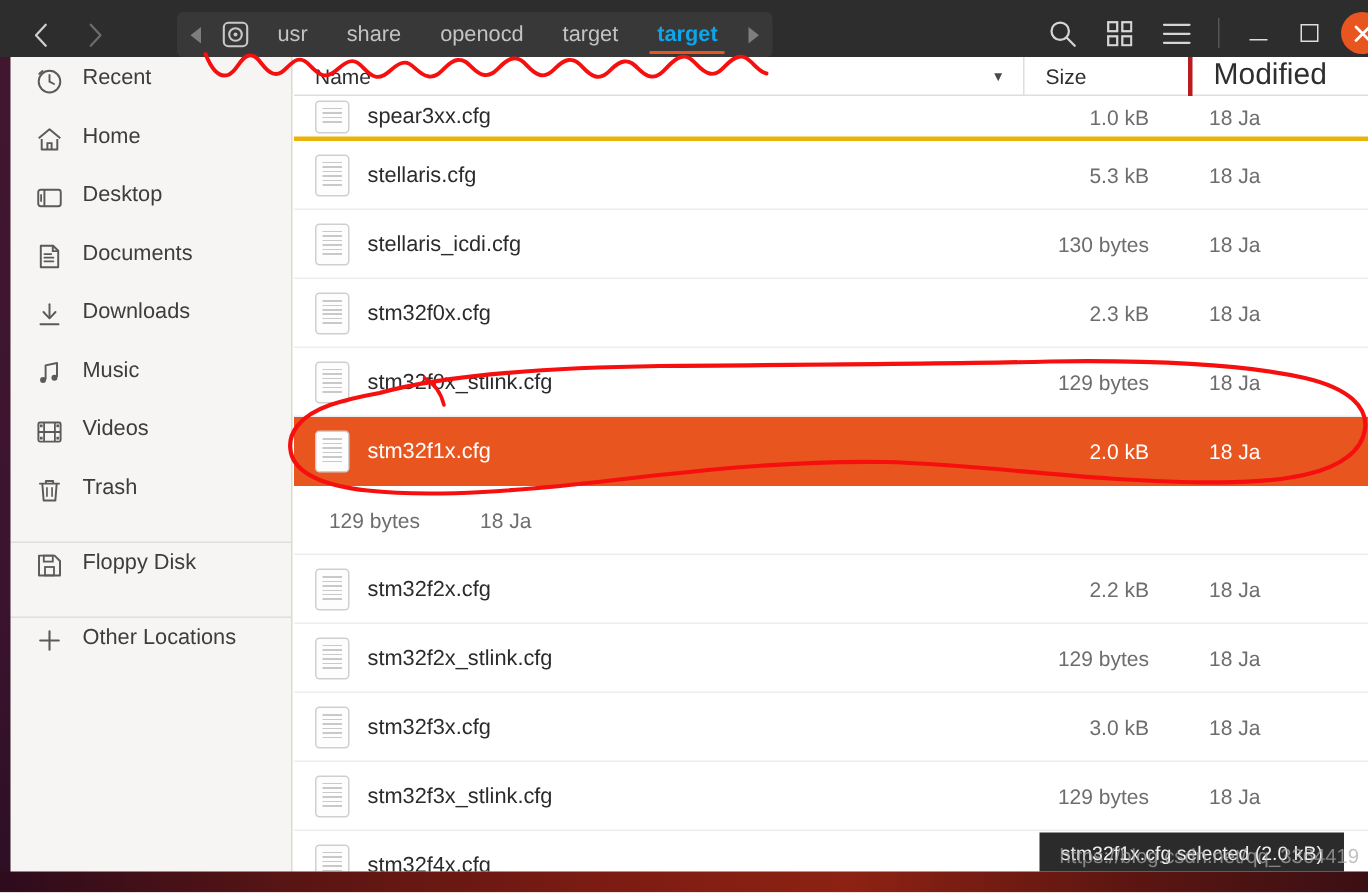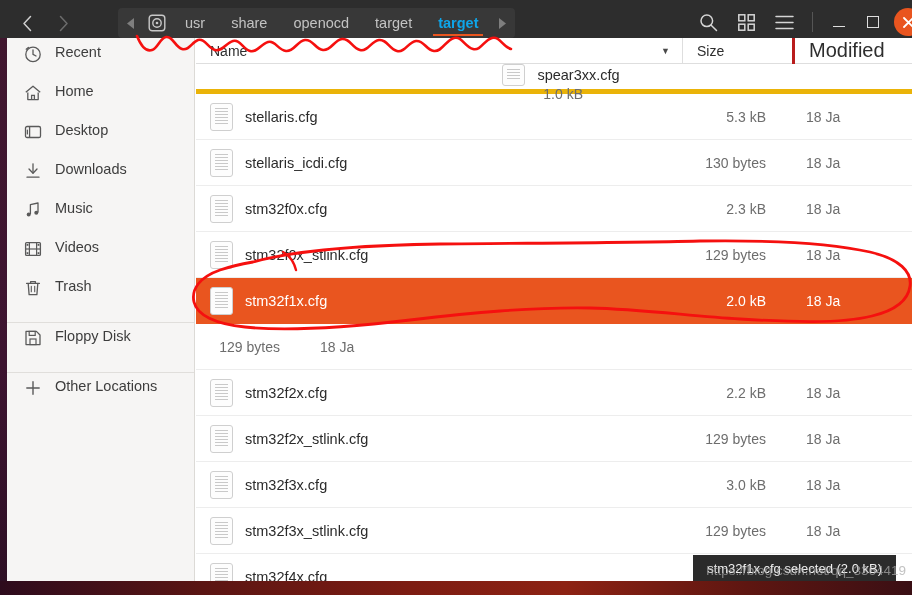--- a/index.html
+++ b/index.html
@@ -100,21 +100,21 @@
   .ch-name { flex:1; padding-left:14px; font-size:14px; color:#2e2e2e; position:relative; display:flex; align-items:center; }
   .sort-arrow { position:absolute; right:12px; color:#4a4a4a; font-size:9px; }
   .ch-size { width:110px; font-size:14px; color:#2e2e2e; border-left:1px solid #dedede; padding-left:14px; height:26px; display:flex; align-items:center; }
   .ch-mod  { width:120px; font-size:20px; color:#2e2e2e; border-left:3px solid #b91c1c; padding-left:14px; height:26px; display:flex; align-items:center; }
 
   .rows { position:relative; }
   .row {
     display:flex; align-items:center; height:46px;
     border-bottom:1px solid #ededed; color:#2b2b2b;
   }
-  .row.first { height:30px; border-bottom:5px solid #eab308;flex-direction:column; }
+  .row.first { height:30px; border-bottom:3px solid #eab308; }
   .row.selected { background:#e9551f; color:#ffffff; border-bottom:1px solid #e9551f; }
   .r-name { flex:1; display:flex; align-items:center; gap:12px; padding-left:14px; font-size:14.5px; }
   .r-size { width:110px; font-size:14px; text-align:right; padding-right:26px; color:#6d6d6d; }
   .row.selected .r-size { color:#ffffff; }
   .r-mod  { width:120px; font-size:14px; color:#6d6d6d; padding-left:14px; white-space:nowrap; overflow:hidden; }
   .row.selected .r-mod { color:#ffffff; }
 
   .fileicon {
     width:23px; height:28px; background:#fdfdfd; border:1px solid #cfcfcf;
     border-radius:3px; flex:0 0 23px; position:relative; overflow:hidden;
@@ -255,20 +255,30 @@
       <span class="side-icon">
         <svg width="18" height="18" viewBox="0 0 18 18" fill="none">
           <rect x="1.5" y="3.5" width="15" height="11" rx="1.6" stroke="currentColor" stroke-width="1.3"></rect>
           <path d="M5.6 3.5 V14.5" stroke="currentColor" stroke-width="1.3"></path>
           <path d="M3.4 7 V11" stroke="currentColor" stroke-width="1.2" stroke-linecap="round"></path>
         </svg>
       </span>
       <span>Desktop</span>
     </div>
 
+    <div class="side-item">
+      <span class="side-icon">
+        <svg width="18" height="18" viewBox="0 0 18 18" fill="none">
+          <path d="M3.2 1.8 H11.4 L14.8 5.2 V16.2 H3.2 Z" stroke="currentColor" stroke-width="1.3" stroke-linejoin="round"></path>
+          <path d="M11.2 1.9 V5.4 H14.7" stroke="currentColor" stroke-width="1.3"></path>
+          <path d="M5.6 7.4 H10.2 M5.6 9.8 H11.6 M5.6 12.2 H11.6" stroke="currentColor" stroke-width="1.2" stroke-linecap="round"></path>
+        </svg>
+      </span>
+      <span>Documents</span>
+    </div>
 
     <div class="side-item">
       <span class="side-icon">
         <svg width="18" height="18" viewBox="0 0 18 18" fill="none">
           <path d="M9 1.8 V10.8" stroke="currentColor" stroke-width="1.3" stroke-linecap="round"></path>
           <path d="M5 7 L9 11.2 L13 7" stroke="currentColor" stroke-width="1.3" stroke-linejoin="round" stroke-linecap="round"></path>
           <path d="M3 15.2 H15" stroke="currentColor" stroke-width="1.3" stroke-linecap="round"></path>
         </svg>
       </span>
       <span>Downloads</span>

